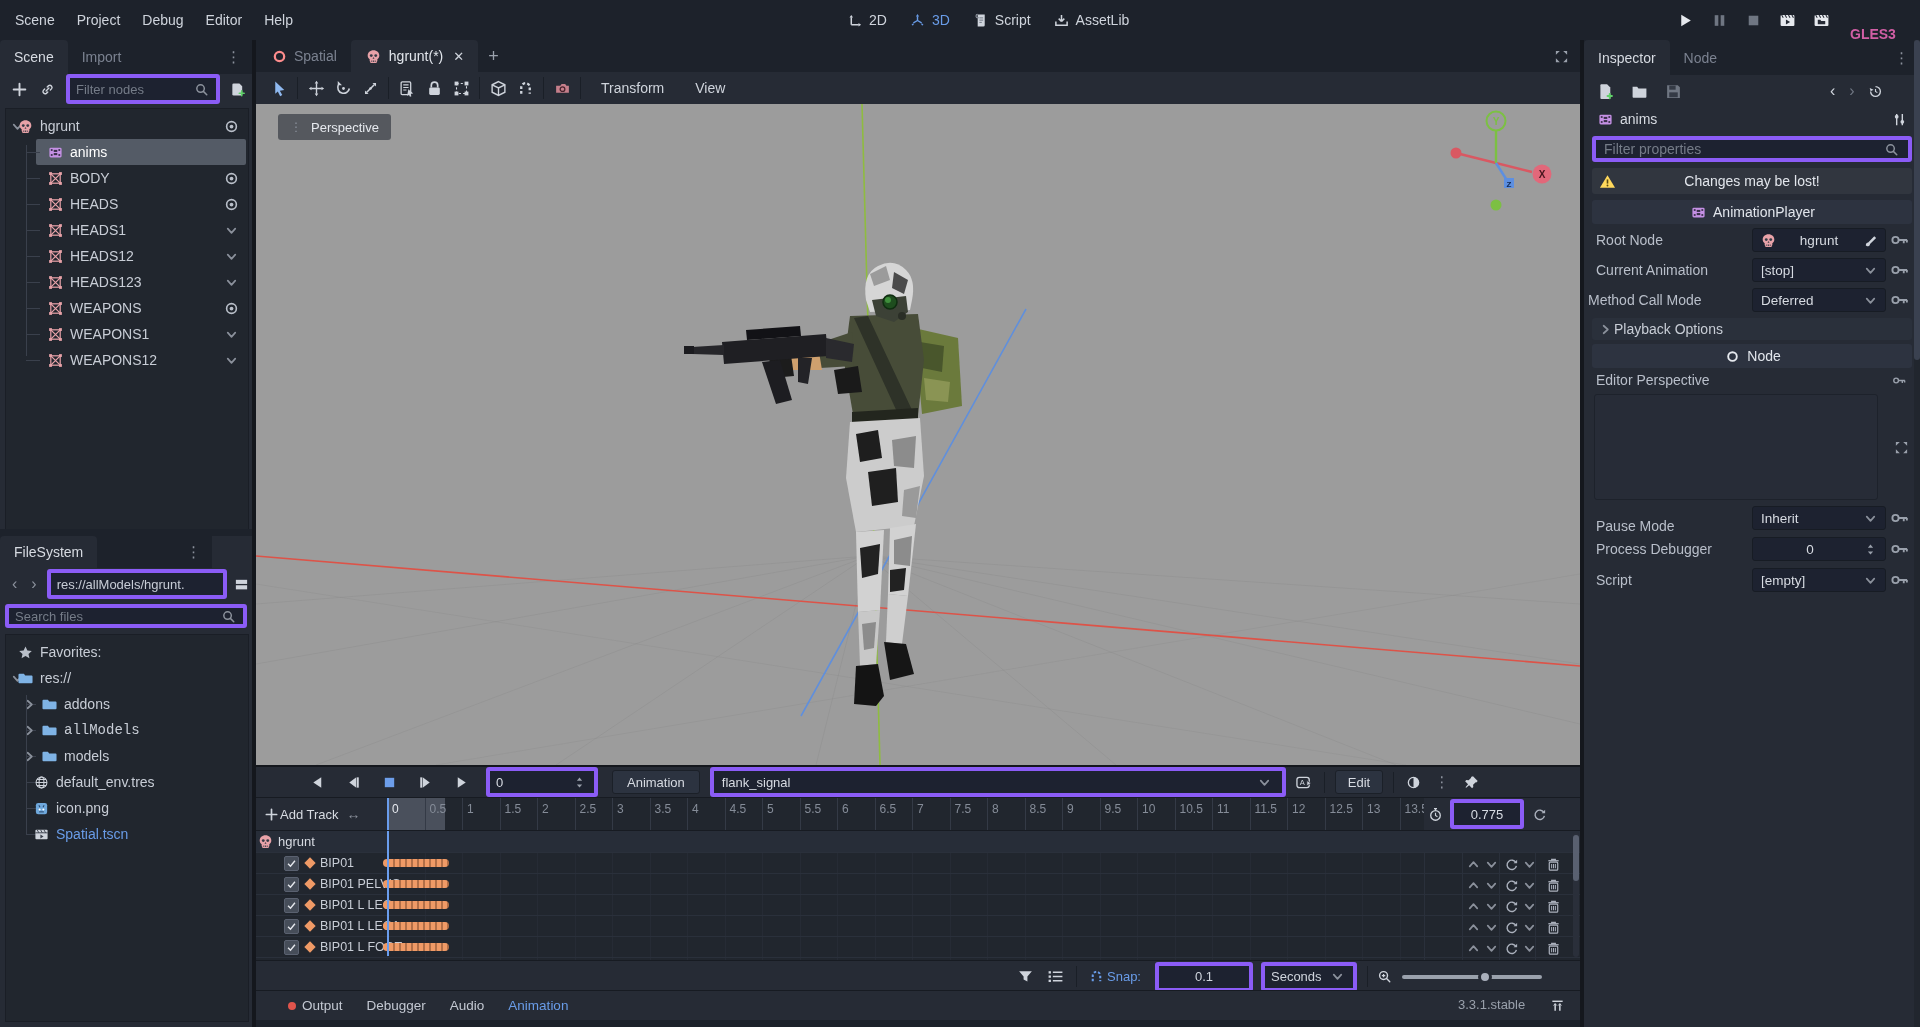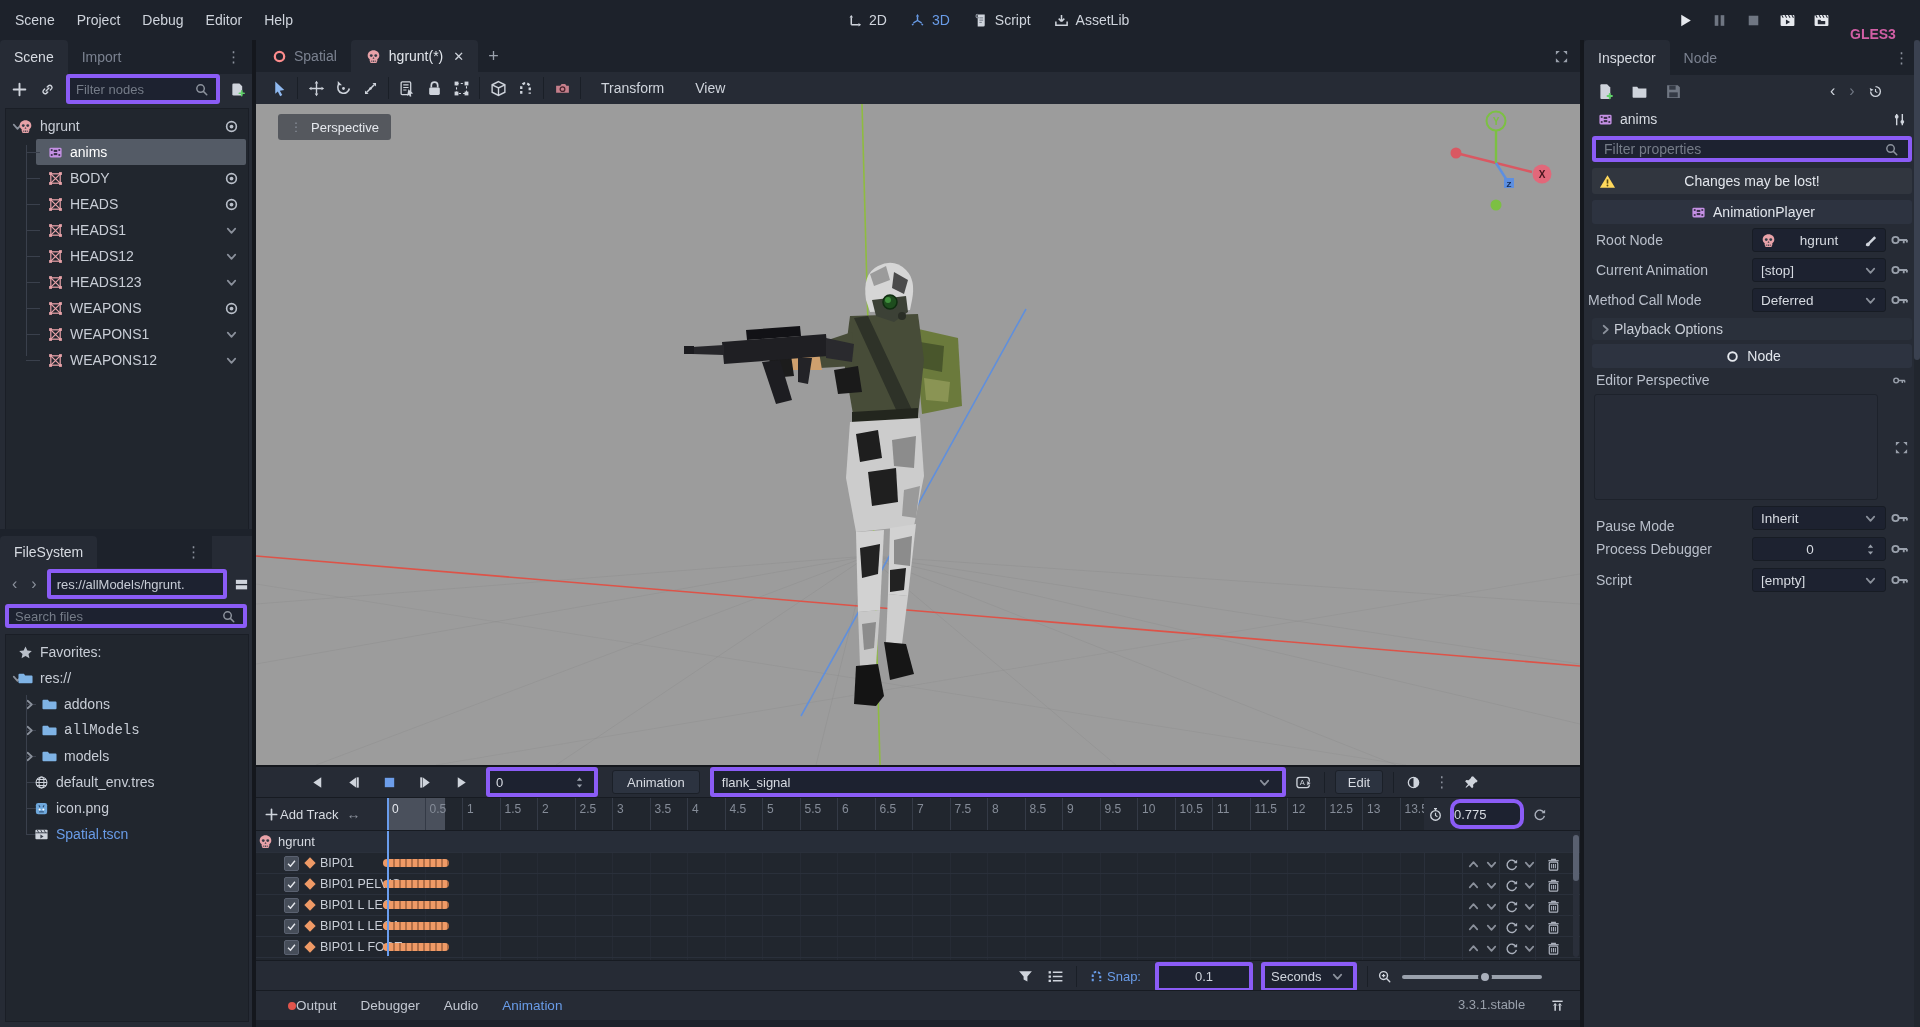--- a/index.html
+++ b/index.html
@@ -863,21 +863,21 @@
           <div style="position:absolute;left:0;top:0;bottom:0;width:2px;background:#6a9ded;"></div>
         </div>
       <div class="row" style="position:absolute;right:0;top:0;width:156px;height:100%;background:#262b35;gap:6px;">
         <span class="ic" style="margin-left:2px;">
             <svg viewBox="0 0 16 16">
               <circle cx="8" cy="9" r="5.1" fill="none" stroke="#cfd4dc" stroke-width="1.4"></circle>
               <path d="M8 6.2v2.9l2.1 1.2" fill="none" stroke="#cfd4dc" stroke-width="1.2"></path>
               <path d="M6.4 1.8h3.2M8 1.8v1.7" stroke="#cfd4dc" stroke-width="1.4"></path>
             </svg>
           </span>
-        <div class="field" style="width:66px;height:22px;display:flex;align-items:center;justify-content:flex-start;border-radius:10px;">
+        <div class="field" style="width:66px;height:22px;display:flex;align-items:center;justify-content:center;">
           <span style="font-size:13px;color:#d7dbe2;">0.775</span>
         </div>
         <span class="ic">
             <svg viewBox="0 0 16 16">
               <path d="M12.8 6.2a5 5 0 10.4 3.2" fill="none" stroke="#aab0bc" stroke-width="1.5"></path>
               <path d="M14 2.8v3.8h-3.8z" fill="#aab0bc"></path>
             </svg>
           </span>
       </div>
     </div>
@@ -1174,21 +1174,21 @@
           </svg>
         </span>
       <div style="position:relative;margin-left:8px;width:140px;height:4px;background:#9aa1ac;border-radius:2px;">
         <div style="position:absolute;left:76px;top:-5px;width:14px;height:14px;border-radius:50%;background:#aab0bc;border:3px solid #262b35;box-sizing:border-box;"></div>
       </div>
     </div>
   </div>
 
   <div class="abs row" id="status-bar" style="left:256px;top:990px;width:1324px;height:30px;background:#262b35;border-top:1px solid #171b22;box-sizing:border-box;">
       <div style="width:20px"></div>
-      <div class="row" style="padding:0 12px;color:#c3c8d2;font-size:13.5px;">
+      <div class="row" style="gap:6px;padding:0 12px;color:#c3c8d2;font-size:13.5px;">
    <span style="width:8px;height:8px;border-radius:50%;background:#e0544c;display:inline-block;"></span>
    <span>Output</span>
       </div>
       <div class="row" style="gap:6px;padding:0 12px;color:#c3c8d2;font-size:13.5px;">
 
    <span>Debugger</span>
       </div>
       <div class="row" style="gap:6px;padding:0 12px;color:#c3c8d2;font-size:13.5px;">
 
    <span>Audio</span>

